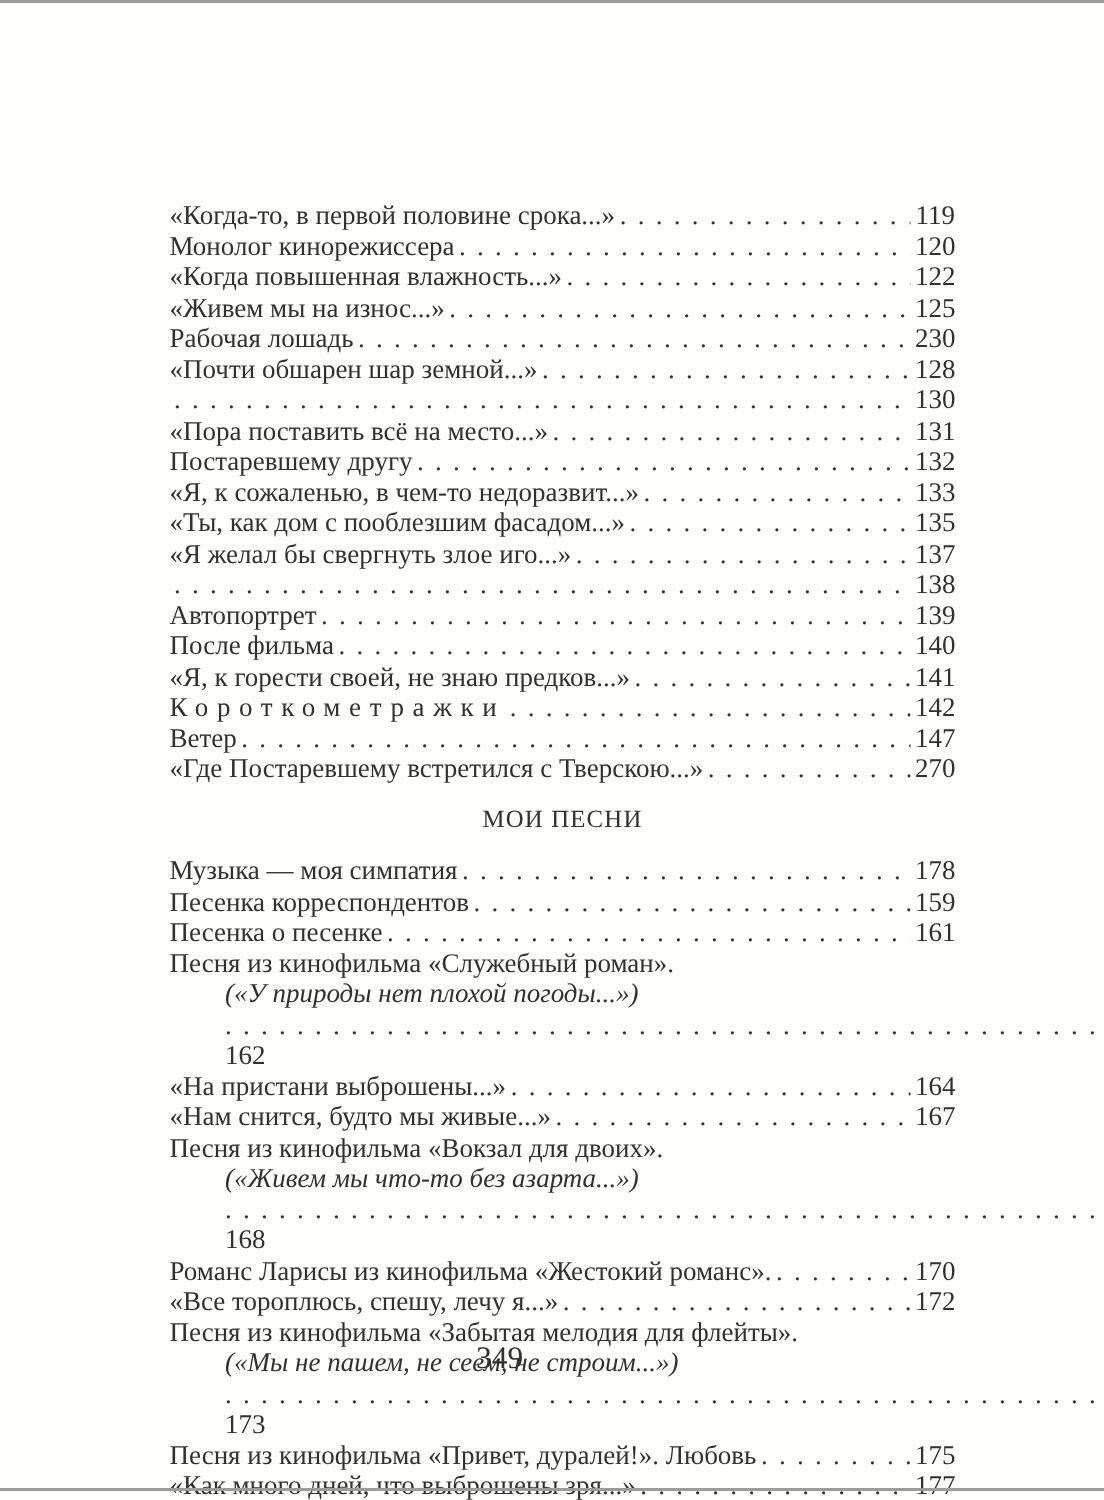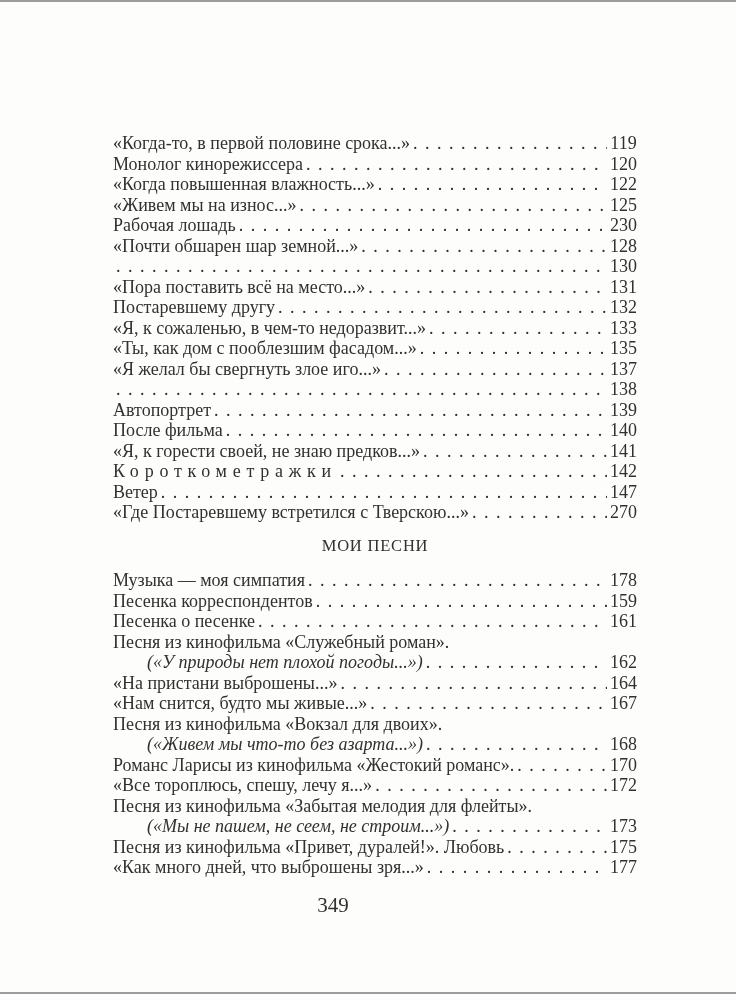--- a/index.html
+++ b/index.html
@@ -32,21 +32,21 @@
     top: 133px;
     width: 524px;
   }
 
   .toc-row {
     display: flex;
     align-items: baseline;
     font-size: 18px;
     line-height: 20.5px;
   }
-  .toc-row.indent { padding-left: 34px; }
+  .toc-row.indent { padding-left: 34px; flex-direction: column; }
   .toc-title { white-space: pre; }
   .toc-title.italic { font-style: italic; }
   .toc-title.spaced { letter-spacing: 0.32em; }
   .dots {
     flex: 1;
     overflow: hidden;
     white-space: nowrap;
     margin: 0 3px;
   }
   .dots::after {

